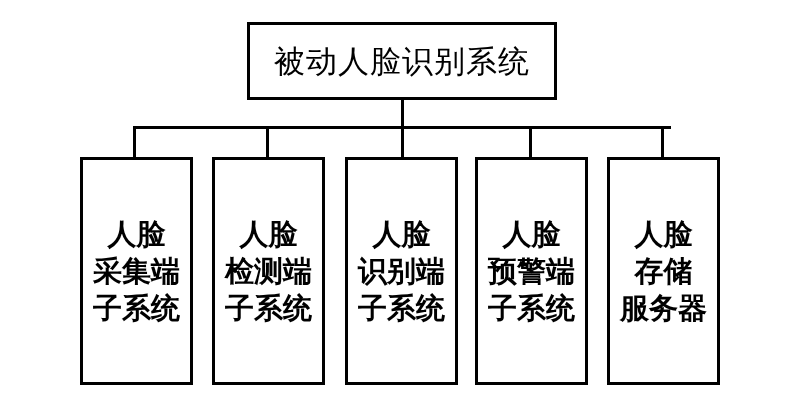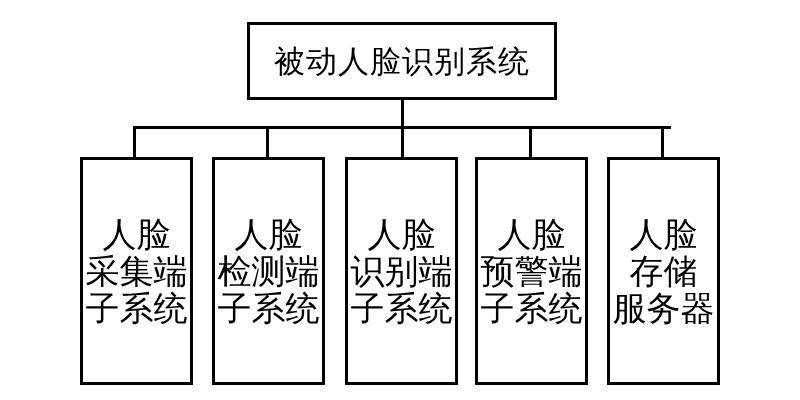--- a/index.html
+++ b/index.html
@@ -49,24 +49,25 @@
     white-space: nowrap;
   }
 
   .node-child {
     top: 157px;
     width: 113px;
     height: 228px;
   }
 
   .node-child .node-label {
-    font-size: 34px;
+    font-size: 29px;
     line-height: 37px;
     letter-spacing: 0px;
     white-space: pre-line;
+    font-weight: bold;
   }
 
   .child-0 { left: 80px; }
   .child-1 { left: 212px; }
   .child-2 { left: 345px; }
   .child-3 { left: 475px; }
   .child-4 { left: 607px; }
 
   
   .line {

